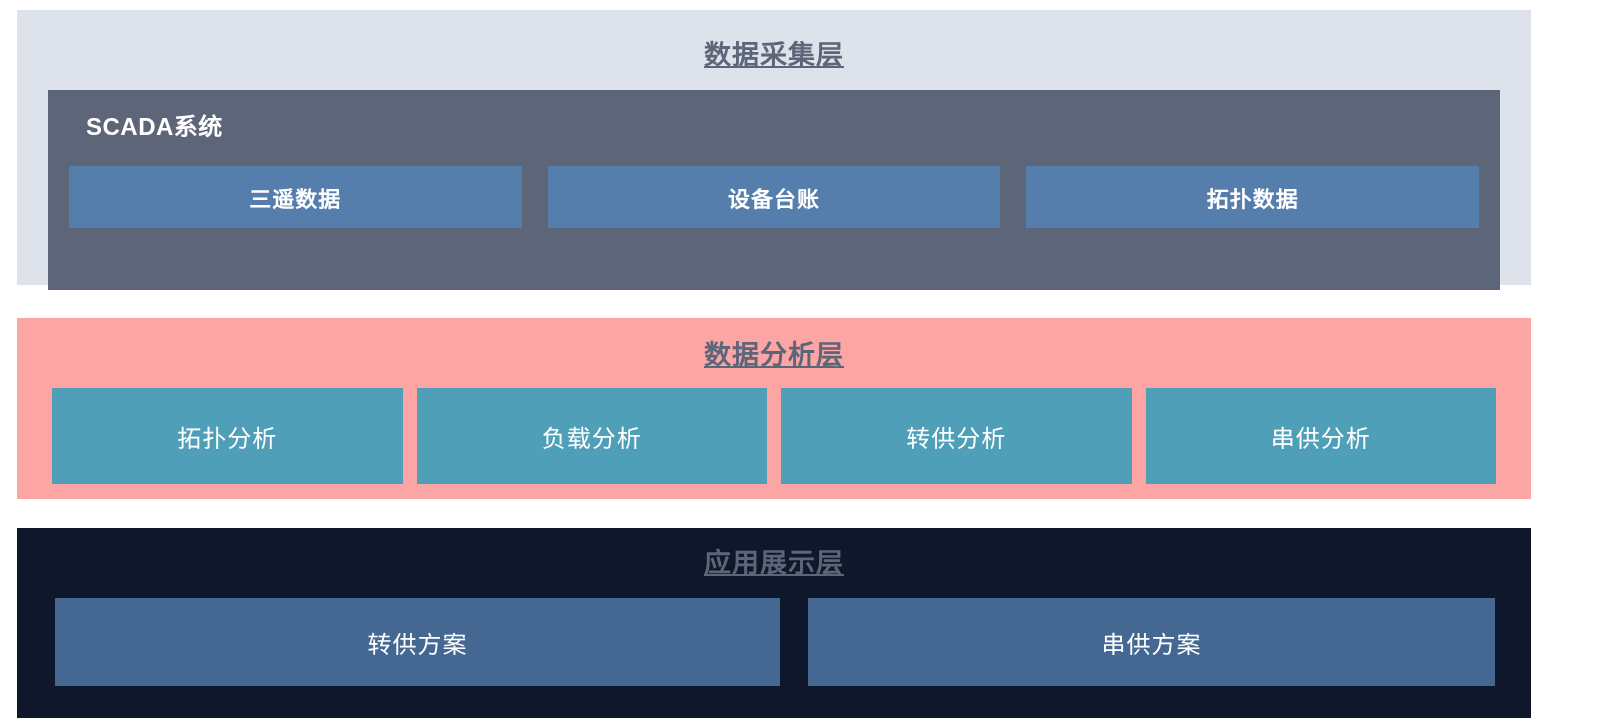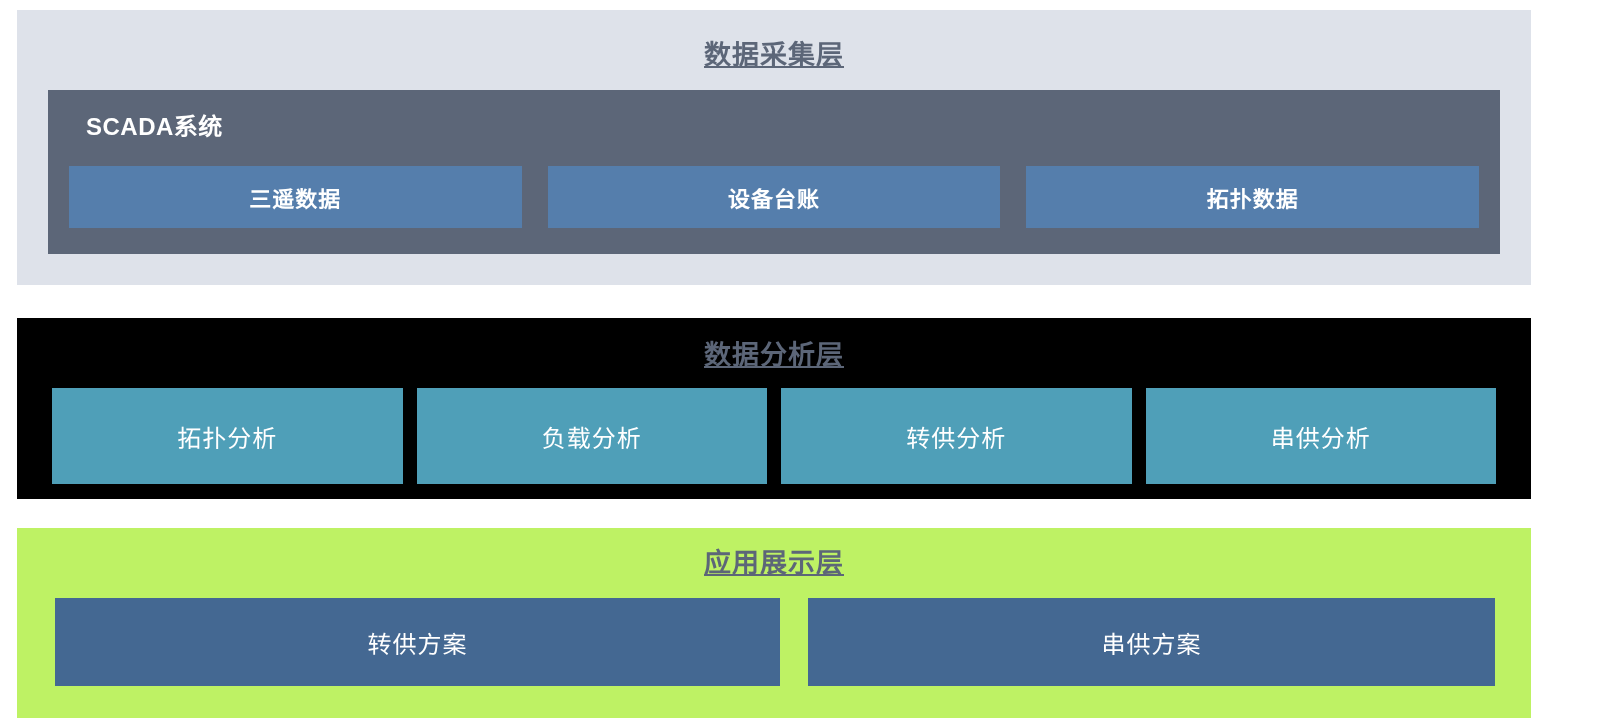--- a/index.html
+++ b/index.html
@@ -50,21 +50,21 @@
     color: #5c6678;
     font-size: 27px;
     padding-top: 32px;
   }
 
   .scada-box {
     position: absolute;
     left: 31px;
     top: 80px;
     width: 1452px;
-    height: 164px;
+    height: 200px;
     background: #5c6678;
   }
   .scada-label {
     position: absolute;
     left: 38px;
     top: 25px;
     color: #ffffff;
     font-size: 24px;
     font-weight: bold;
     letter-spacing: 0.5px;
@@ -93,21 +93,21 @@
     box-sizing: border-box;
     user-select: none;
   }
 
   
   #layer-analysis {
     left: 17px;
     top: 318px;
     width: 1514px;
     height: 181px;
-    background: #000000;
+    background: #fca5a5;
   }
   #layer-analysis .layer-title {
     color: #5c6678;
     font-size: 27px;
     padding-top: 24px;
   }
   .analysis-items {
     position: absolute;
     left: 35px;
     top: 70px;
@@ -129,21 +129,21 @@
     box-sizing: border-box;
     user-select: none;
   }
 
   
   #layer-application {
     left: 17px;
     top: 528px;
     width: 1514px;
     height: 190px;
-    background: #bef264;
+    background: #0f172a;
   }
   #layer-application .layer-title {
     color: #5c6678;
     font-size: 27px;
     padding-top: 22px;
   }
   .application-items {
     position: absolute;
     left: 38px;
     top: 70px;

